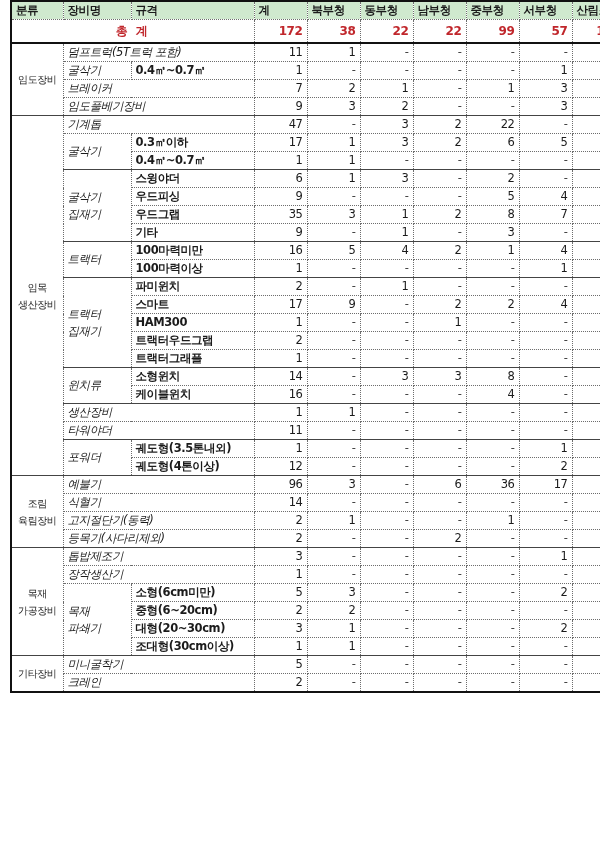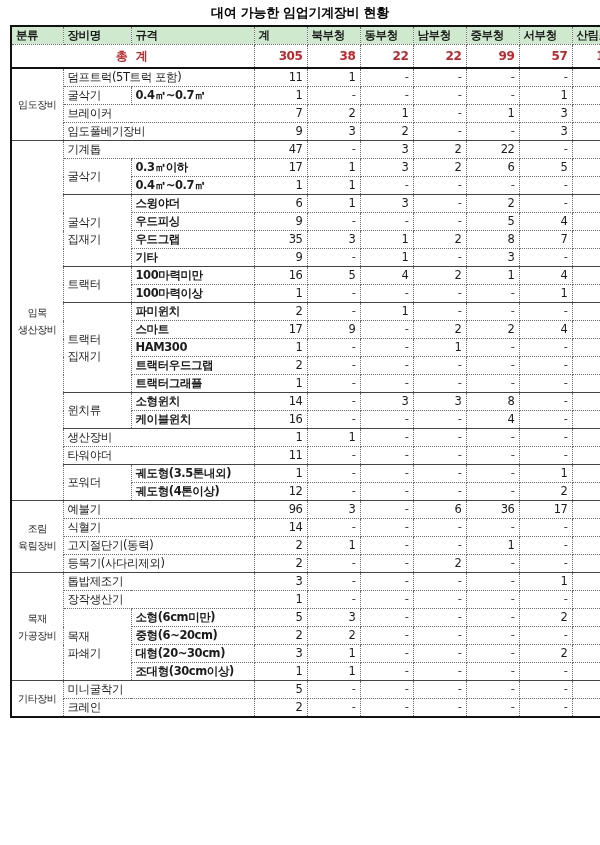--- a/index.html
+++ b/index.html
@@ -104,38 +104,38 @@
     border-right: 1px solid #4a4a4a;
     line-height: 14px;
     white-space: normal;
     font-size: 10px;
   }
   td.nm {
     text-align: left;
     vertical-align: middle;
     border-right: 1px dotted #6d6d6d;
     font-size: 11.5px;
+    font-style: italic;
   }
   td.sp {
     text-align: left;
     vertical-align: middle;
     border-right: 1px solid #7b7b7b;
     font-size: 11.5px;
     font-weight: bold;
   }
   
   tr.grp-top > td { border-top: 1px solid #444444; }
   tr.grp-top > td.num { border-top: 1px solid #444444; }
 </style>
 </head>
 <body>
 
 <div id="page">
 
-  <div class="title">대여 가능한 임업기계장비 현황</div>
 
   <div class="table-wrap">
     <table class="grid">
       <colgroup>
         <col class="c-class">
           <col class="c-name">
           <col class="c-spec">
         <col class="c-num">
           <col class="c-num">
           <col class="c-num">
@@ -154,21 +154,21 @@
             <th>동부청</th>
             <th>남부청</th>
             <th>중부청</th>
             <th>서부청</th>
             <th>산림조합</th>
           </tr>
       </thead>
       <tbody id="table-body">
           <tr class="total-row">
             <td class="total-label" colspan="3">총 계</td>
-            <td class="num">305</td>
+            <td class="num">172</td>
             <td class="num">38</td>
             <td class="num">22</td>
             <td class="num">22</td>
             <td class="num">99</td>
             <td class="num">57</td>
             <td class="num">111</td>
           </tr>
           <tr class="grp-top">
             <td class="cat" rowspan="4">임도장비</td>
             <td class="nm" colspan="2">덤프트럭(5T트럭 포함)</td>

